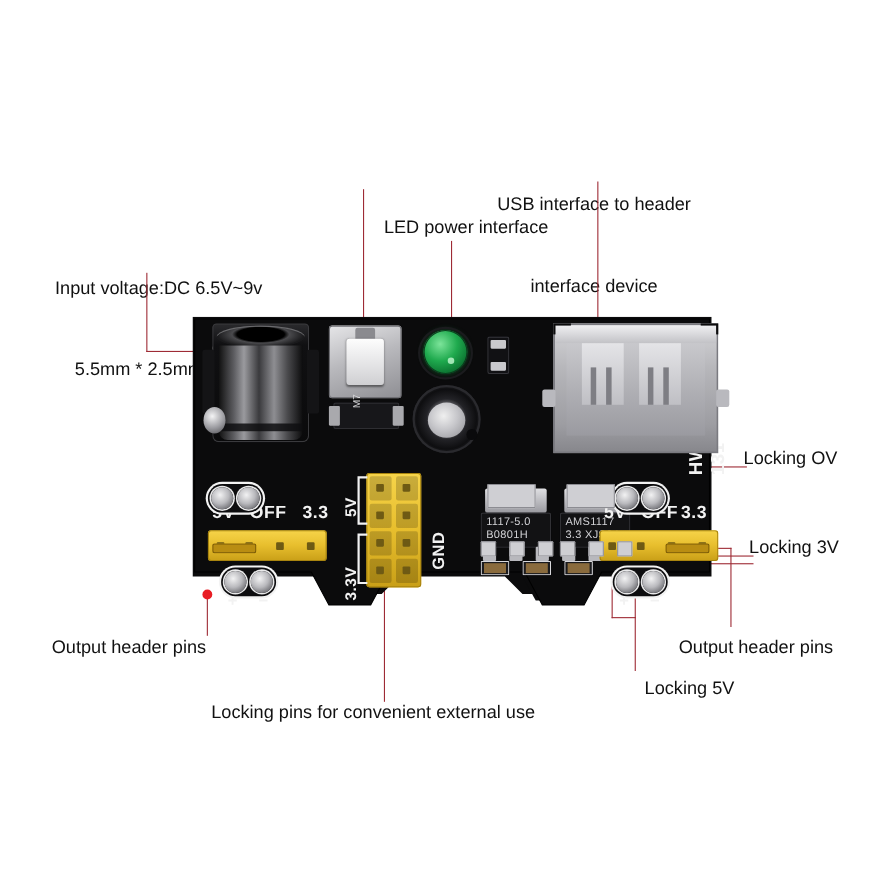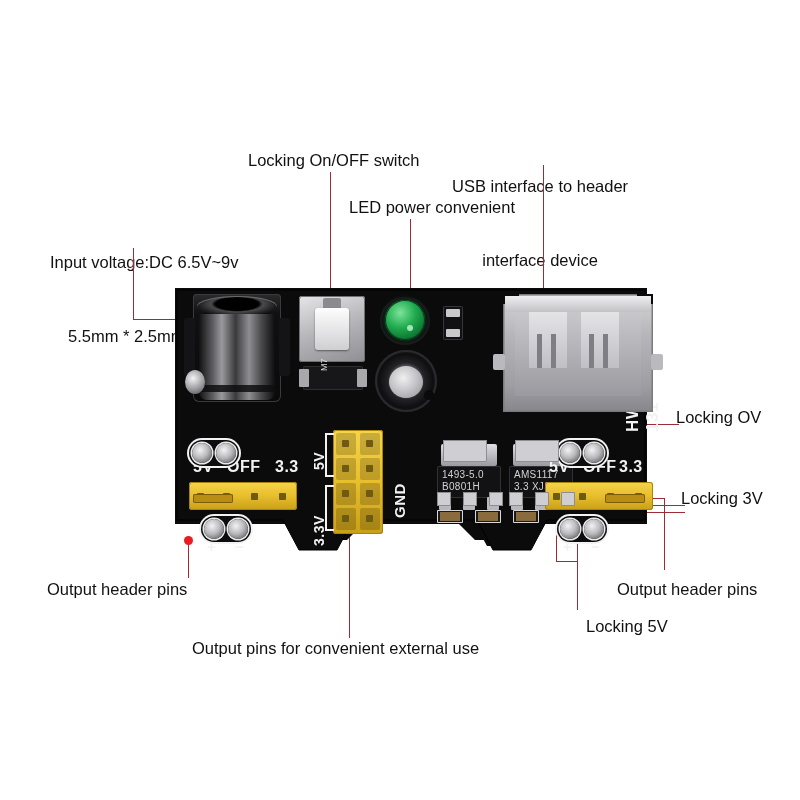--- a/index.html
+++ b/index.html
@@ -166,40 +166,39 @@
     box-shadow:0 0 0 2px #f3f3f3;}
   .hdr .p{position:absolute;top:3px;width:20px;height:20px;border-radius:50%;
     background:radial-gradient(circle at 40% 35%,#f2f2f3 0%,#b9b9bd 45%,#6e6e73 80%,#3a3a3e 100%);
     box-shadow:0 0 0 1.5px #e9e9ea;}
 </style>
 </head>
 <body>
 
 <div id="stage">
 
-  <div class="callout" style="left:248px;top:149px;">Locking On/OFF switch</div>
 
   <div class="callout c2" style="left:452px;top:124px;text-align:left;">
     <div>USB interface to header</div>
     <div style="text-align:center;">interface device</div>
   </div>
 
-  <div class="callout" style="left:349px;top:196px;">LED power convenient</div>
+  <div class="callout" style="left:349px;top:196px;">LED power interface</div>
 
   <div class="callout c2" style="left:50px;top:200px;">
     <div>Input voltage:DC 6.5V~9v</div>
     <div style="padding-left:18px;">5.5mm * 2.5mm plug</div>
   </div>
 
   <div class="callout" style="left:676px;top:406px;">Locking OV</div>
   <div class="callout" style="left:681px;top:487px;">Locking 3V</div>
   <div class="callout" style="left:586px;top:615px;">Locking 5V</div>
   <div class="callout" style="left:47px;top:578px;">Output header pins</div>
   <div class="callout" style="left:617px;top:578px;">Output header pins</div>
-  <div class="callout" style="left:192px;top:637px;">Output pins for convenient external use</div>
+  <div class="callout" style="left:192px;top:637px;">Locking pins for convenient external use</div>
 
   <div class="ln lnv" style="left:133px;top:248px;height:72px;"></div>
   <div class="ln lnh" style="left:133px;top:319px;width:112px;"></div>
   <div class="dot" style="left:239px;top:315px;"></div>
 
   <div class="ln lnv" style="left:330px;top:172px;height:160px;"></div>
   <div class="dot" style="left:326px;top:328px;"></div>
 
   <div class="ln lnv" style="left:410px;top:219px;height:90px;"></div>
   <div class="dot" style="left:406px;top:305px;"></div>
@@ -307,21 +306,21 @@
         <div class="leg" style="left:74px;"></div>
         <div class="leg" style="left:88px;"></div>
       </div>
     </div>
 
     <div class="part reg" style="left:262px;top:178px;">
       <div class="heat"></div>
       <div class="pin" style="left:2px;"></div>
       <div class="pin" style="left:26px;"></div>
       <div class="pin" style="left:50px;"></div>
-      <div class="t1">1493-5.0</div>
+      <div class="t1">1117-5.0</div>
       <div class="t2">B0801H</div>
     </div>
 
     <div class="part reg" style="left:334px;top:178px;">
       <div class="heat"></div>
       <div class="pin" style="left:2px;"></div>
       <div class="pin" style="left:26px;"></div>
       <div class="pin" style="left:50px;"></div>
       <div class="t1">AMS1117</div>
       <div class="t2">3.3 XJS84</div>

